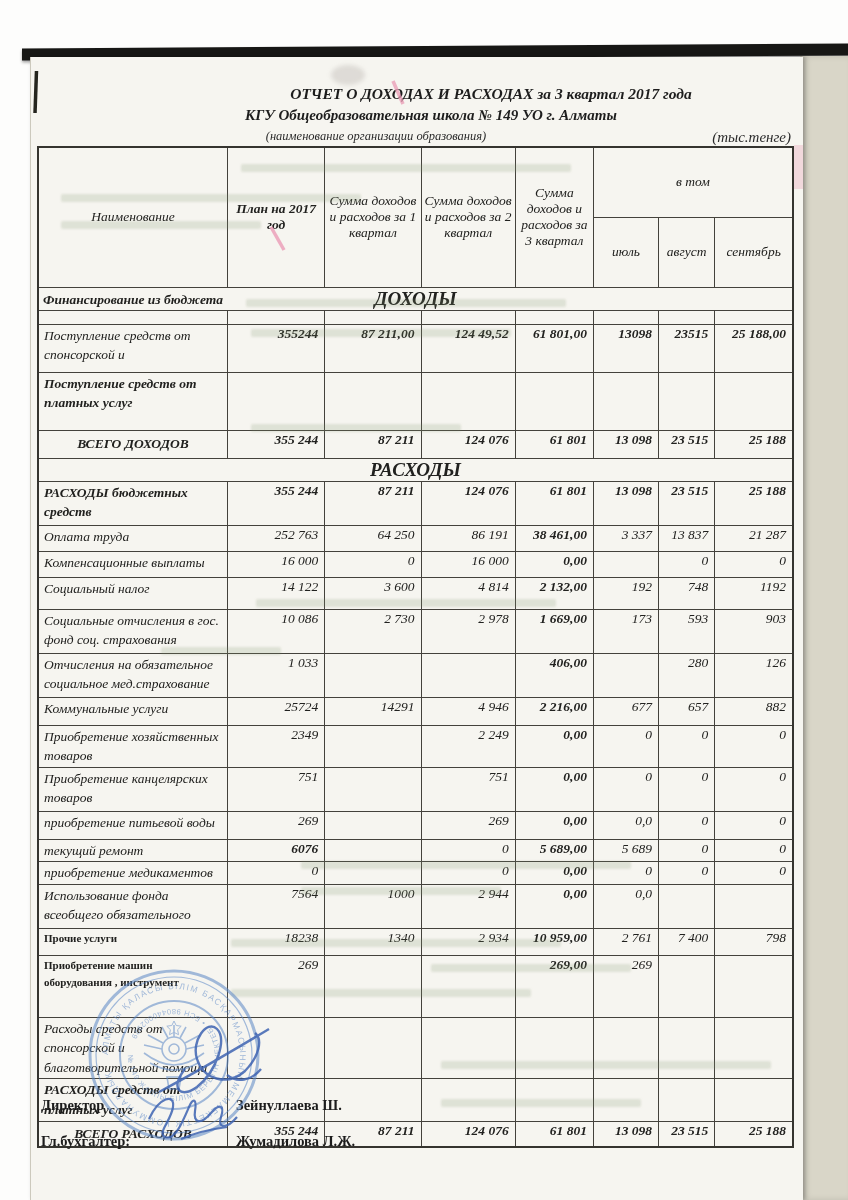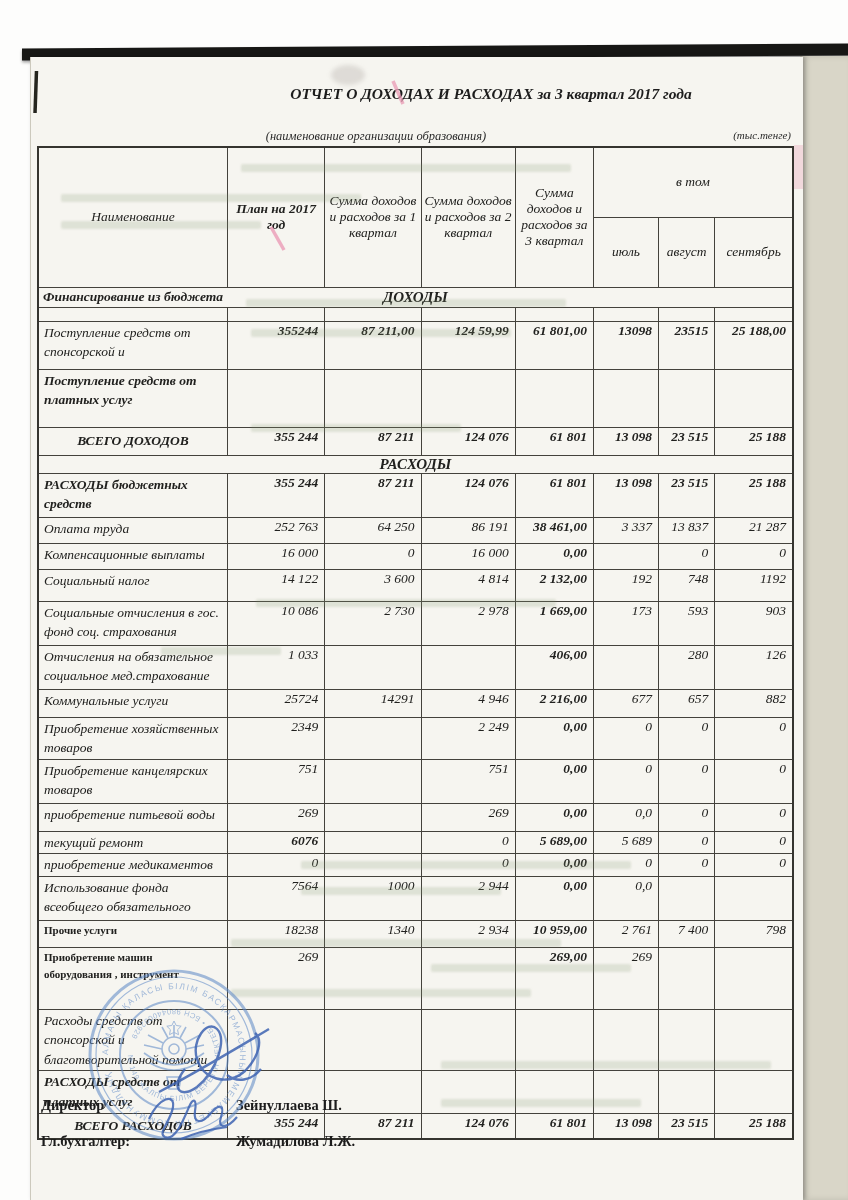--- a/index.html
+++ b/index.html
@@ -17,33 +17,33 @@
          background:#f6f5f0;border-left:1px solid #ccc9bd;
          box-shadow:2px 0 4px rgba(0,0,0,.25);}
 
   
   .doc-title{position:absolute;left:170px;top:28px;width:580px;text-align:center;
              font-size:15.5px;font-weight:bold;font-style:italic;color:#1d1d1d;}
   .doc-subtitle{position:absolute;left:80px;top:50px;width:640px;text-align:center;
                 font-size:15px;font-weight:bold;font-style:italic;color:#1d1d1d;}
   .doc-caption{position:absolute;left:205px;top:72px;width:280px;text-align:center;
                font-size:12.5px;font-style:italic;color:#2a2a2a;}
-  .doc-units{position:absolute;right:12px;top:72px;font-size:11px;font-style:italic;color:#2a2a2a;}
+  .doc-units{position:absolute;right:12px;top:72px;font-size:15px;font-style:italic;color:#2a2a2a;}
 
   
   table.report{position:absolute;left:6px;top:89px;width:757px;border-collapse:collapse;
                table-layout:fixed;border:2px solid #35342f;}
   .report th,.report td{border:1px solid #44423c;padding:1px 5px;vertical-align:top;
                font-size:13.5px;color:#21211f;overflow:hidden;}
   .report th{font-style:italic;font-weight:normal;text-align:center;vertical-align:middle;padding:2px 3px;}
   .report th.plan{font-weight:bold;}
   .report td.label{font-style:italic;text-align:left;line-height:1.45;}
   .report td.val{font-style:italic;text-align:right;padding-right:6px;white-space:nowrap;}
   .report td.val.q3{font-weight:bold;}
-  tr.section td{font-style:italic;font-weight:bold;text-align:center;font-size:15px;
+  tr.section td{font-style:italic;font-weight:bold;text-align:center;font-size:19px;
                 padding:0;vertical-align:middle;}
   tr.total td.label{text-align:center;font-weight:bold;vertical-align:middle;font-style:italic;}
   tr.total td.val,tr.subtotal td.val,tr.bold-values td.val{font-weight:bold;}
   tr.subtotal td.label,tr.bold-label td.label{font-weight:bold;}
   tr.bold-plan td.val.c0{font-weight:bold;}
   tr.big-label td.label{font-weight:bold;font-style:normal;font-size:11px;line-height:1.55;}
   td.label.clip{position:relative;overflow:visible;}
   .clip-inner{position:absolute;left:0;right:0;top:-19px;height:33px;overflow:hidden;
               text-align:center;font-weight:bold;font-style:italic;line-height:16px;z-index:3;}
 
@@ -60,20 +60,21 @@
 </head>
 <body>
 
 <div class="screen">
   <div class="scan-bar"></div>
   <div class="side-strip"></div>
 
   <div class="paper">
 
     <div class="doc-title">ОТЧЕТ О ДОХОДАХ И РАСХОДАХ за 3 квартал 2017 года</div>
+    <div class="doc-subtitle">КГУ Общеобразовательная школа № 149 УО г. Алматы</div>
     <div class="doc-caption">(наименование организации образования)</div>
     <div class="doc-units">(тыс.тенге)</div>
 
     <table class="report">
       <colgroup>
         <col style="width:189px">
           <col style="width:97px">
           <col style="width:96px">
         <col style="width:94px">
           <col style="width:78px">
@@ -109,21 +110,21 @@
             <td class="val c2"></td>
             <td class="val c3 q3"></td>
             <td class="val c4"></td>
             <td class="val c5"></td>
             <td class="val c6"></td>
           </tr>
           <tr class="bold-values" style="height: 48px;">
             <td class="label">Поступление средств от спонсорской и</td>
             <td class="val c0">355244</td>
             <td class="val c1">87 211,00</td>
-            <td class="val c2">124 59,99</td>
+            <td class="val c2">124 49,52</td>
             <td class="val c3 q3">61 801,00</td>
             <td class="val c4">13098</td>
             <td class="val c5">23515</td>
             <td class="val c6">25 188,00</td>
           </tr>
           <tr class="bold-label" style="height: 58px;">
             <td class="label">Поступление средств от платных услуг</td>
             <td class="val c0"></td>
             <td class="val c1"></td>
             <td class="val c2"></td>

